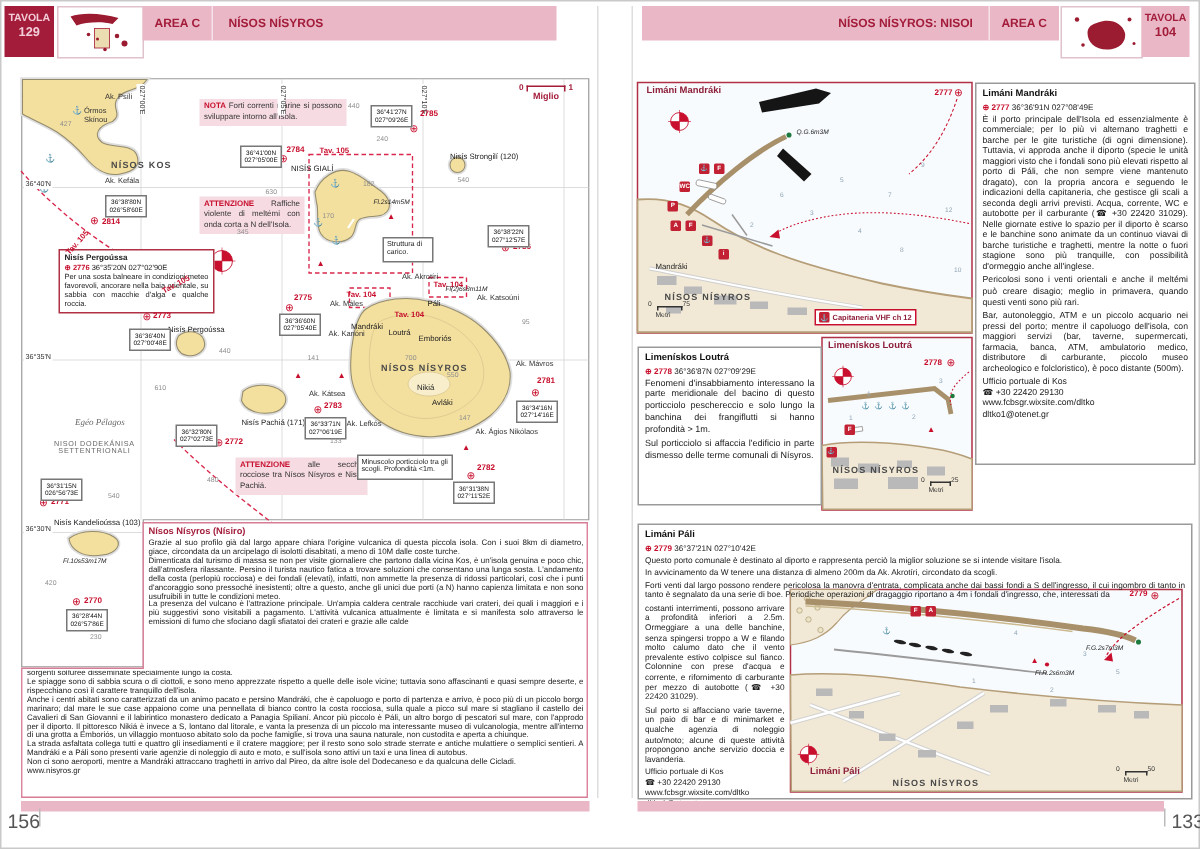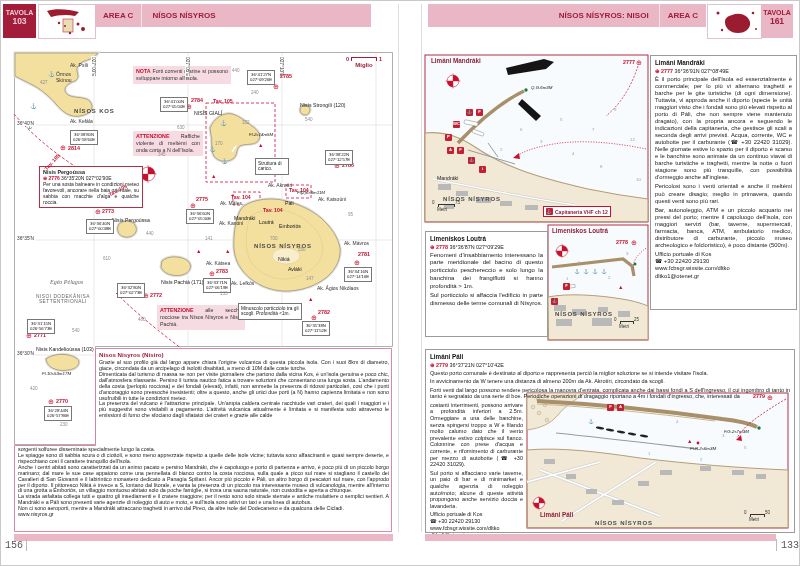--- a/index.html
+++ b/index.html
@@ -65,34 +65,34 @@
   .palibox .pcol .contact span{font-size:5.4px;}
   .capbox{position:absolute;display:flex;align-items:center;gap:2px;background:#fff;
           border:.8px solid #c8102e;padding:1px 2px;}
   .capbox .cic{width:7px;height:7px;background:#c22033;color:#fff;font-size:4.5px;display:flex;align-items:center;justify-content:center;border-radius:1px;}
   .capbox .ct{font-size:5px;font-weight:bold;color:#8e1f3a;white-space:nowrap;}
   
   .introtext{position:absolute;color:#1a1a1a;}
   .introtext h3{margin:0 0 2px;font-size:6.2px;color:#a31c3a;}
   .introtext p{margin:0;font-size:5.3px;line-height:1.12;text-align:justify;}
   .pinkbar{position:absolute;height:7px;background:#e9b7c6;}
-  .pagenum{position:absolute;font-size:10px;color:#555;font-family:Liberation Mono, monospace;}
+  .pagenum{position:absolute;font-size:13px;color:#555;}
   .vline{position:absolute;width:1px;background:#bbb;}
   .gutter{position:absolute;width:1px;background:#dedede;top:4px;height:528px;}
 </style>
 </head>
 <body>
 
 <div class="frame"></div>
 <div class="gutter" style="left:398px"></div>
 <div class="gutter" style="left:421px"></div>
 
 <div class="abs tavola-box" style="left:3px;top:4px;width:33px;height:34px">
   <span class="tl">TAVOLA</span>
-  <span class="tn">103</span>
+  <span class="tn">129</span>
 </div>
 <svg class="abs minimap" style="left:38px;top:4px" width="56" height="33">
   <path d="M8,6 C16,3 30,4 40,7 L36,11 C28,9 18,10 12,12 Z" fill="#9b1b30"></path>
   <rect x="24" y="14" width="10" height="13" fill="#ecdcb2" stroke="#b03045" stroke-width="0.6"></rect>
   <circle cx="20" cy="18" r="1.2" fill="#9b1b30"></circle>
     <circle cx="26" cy="21" r="1" fill="#9b1b30"></circle>
   <circle cx="39" cy="19" r="1.5" fill="#9b1b30"></circle>
     <circle cx="44" cy="24" r="2" fill="#9b1b30"></circle>
   <circle cx="31" cy="28" r="1.2" fill="#9b1b30"></circle>
 </svg>
@@ -109,21 +109,21 @@
 </div>
 <svg class="abs minimap" style="left:707px;top:4px" width="53" height="33">
   <path d="M24,10 C32,7 40,10 42,17 C43,23 38,28 30,28 C22,28 17,23 17,17 C17,13 20,11 24,10 Z" fill="#9b1b30"></path>
   <circle cx="10" cy="8" r="1.5" fill="#9b1b30"></circle>
     <circle cx="14" cy="25" r="1.2" fill="#9b1b30"></circle>
   <circle cx="45" cy="8" r="1.3" fill="#9b1b30"></circle>
     <circle cx="48" cy="24" r="1" fill="#9b1b30"></circle>
 </svg>
 <div class="abs tavola-box-r" style="left:761px;top:4px;width:32px;height:34px">
   <span class="tl" style="display:block;margin-top:5px;font-size:7px">TAVOLA</span>
-  <span class="tn" style="display:block;font-size:8.5px">161</span>
+  <span class="tn" style="display:block;font-size:8.5px">104</span>
 </div>
 
 <svg class="abs" style="left:0;top:0" width="800" height="566">
 
   <path d="M14.5,52.5 H392.5 V346.5 H95.5 V444.5 H14.5 Z" fill="#ffffff" stroke="#9a9a9a" stroke-width="0.8"></path>
 
   <path d="M94,52.5 V346.5 M188,52.5 V346.5 M282,52.5 V346.5 M376,52.5 V346.5 M14.5,125 H392.5 M14.5,240 H392.5 M14.5,355 H95" stroke="#d2d2d2" stroke-width="0.5" fill="none"></path>
 
   <g stroke="#d8274b" stroke-width="0.9" stroke-dasharray="3,2" fill="none">
     <path d="M206,103 H275 V182 H206 Z"></path>

